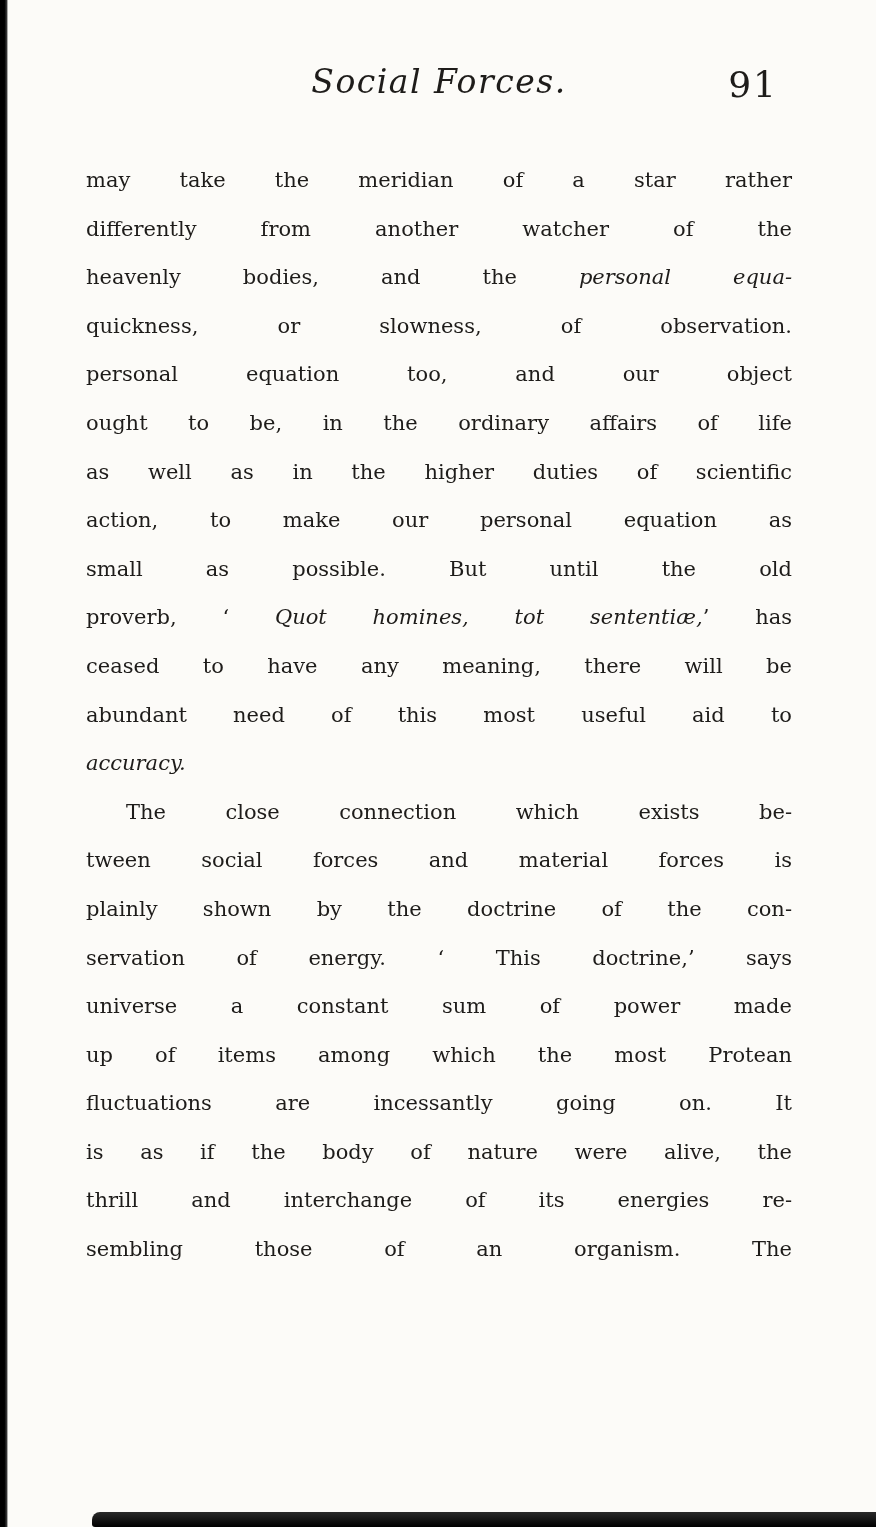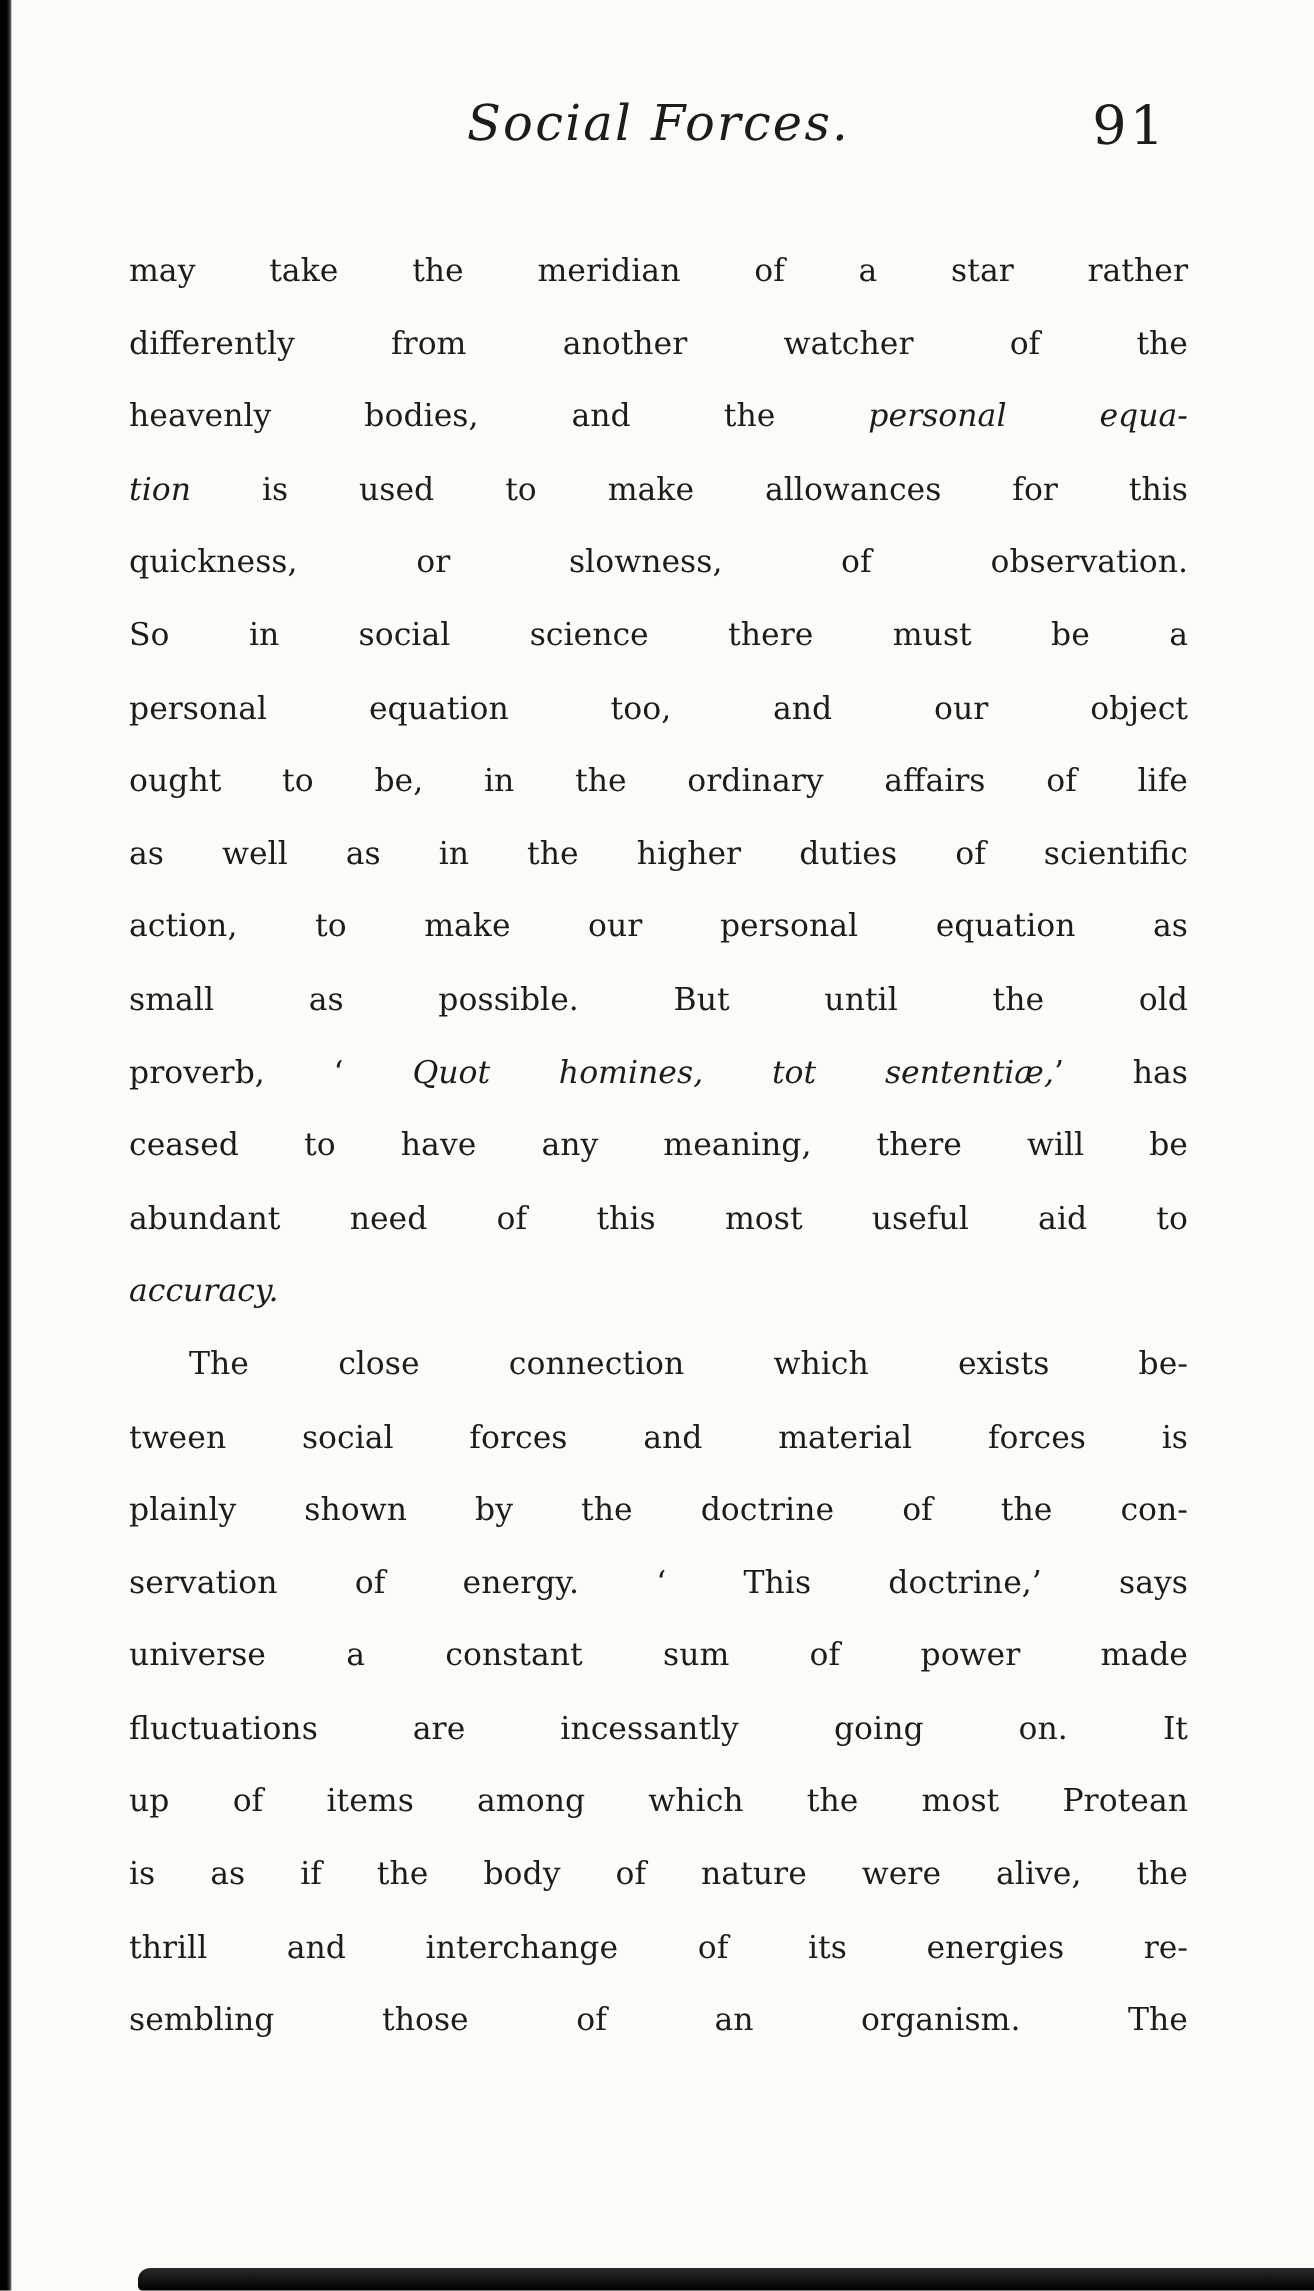--- a/index.html
+++ b/index.html
@@ -90,36 +90,34 @@
 
 <div class="page">
   <div class="header">
     <div class="running-title">Social Forces.</div>
     <div class="page-number">91</div>
   </div>
   <div class="body" id="text-body">
       <div class="line"><span>may take the meridian of a star rather</span></div>
       <div class="line"><span>differently from another watcher of the</span></div>
       <div class="line"><span>heavenly bodies, and the </span><em>personal equa-</em></div>
-      <div class="line"><em>tion</em><span> is used to make allowances for this</span></div>
       <div class="line"><span>quickness, or slowness, of observation.</span></div>
-      <div class="line"><span>So in social science there must be a</span></div>
       <div class="line"><span>personal equation too, and our object</span></div>
       <div class="line"><span>ought to be, in the ordinary affairs of life</span></div>
       <div class="line"><span>as well as in the higher duties of scientific</span></div>
       <div class="line"><span>action, to make our personal equation as</span></div>
       <div class="line"><span>small as possible. But until the old</span></div>
       <div class="line"><span>proverb, ‘ </span><em>Quot homines, tot sententiæ,</em><span>’ has</span></div>
       <div class="line"><span>ceased to have any meaning, there will be</span></div>
       <div class="line"><span>abundant need of this most useful aid to</span></div>
       <div class="line noj"><span>accuracy.</span></div>
       <div class="line indent"><span>The close connection which exists be-</span></div>
       <div class="line"><span>tween social forces and material forces is</span></div>
       <div class="line"><span>plainly shown by the doctrine of the con-</span></div>
       <div class="line"><span>servation of energy. ‘ This doctrine,’ says</span></div>
       <div class="line"><span>universe a constant sum of power made</span></div>
+      <div class="line"><span>up of items among which the most Protean</span></div>
       <div class="line"><span>fluctuations are incessantly going on. It</span></div>
-      <div class="line"><span>up of items among which the most Protean</span></div>
       <div class="line"><span>is as if the body of nature were alive, the</span></div>
       <div class="line"><span>thrill and interchange of its energies re-</span></div>
       <div class="line"><span>sembling those of an organism. The</span></div>
     </div>
 </div>
 
 </body></html>

